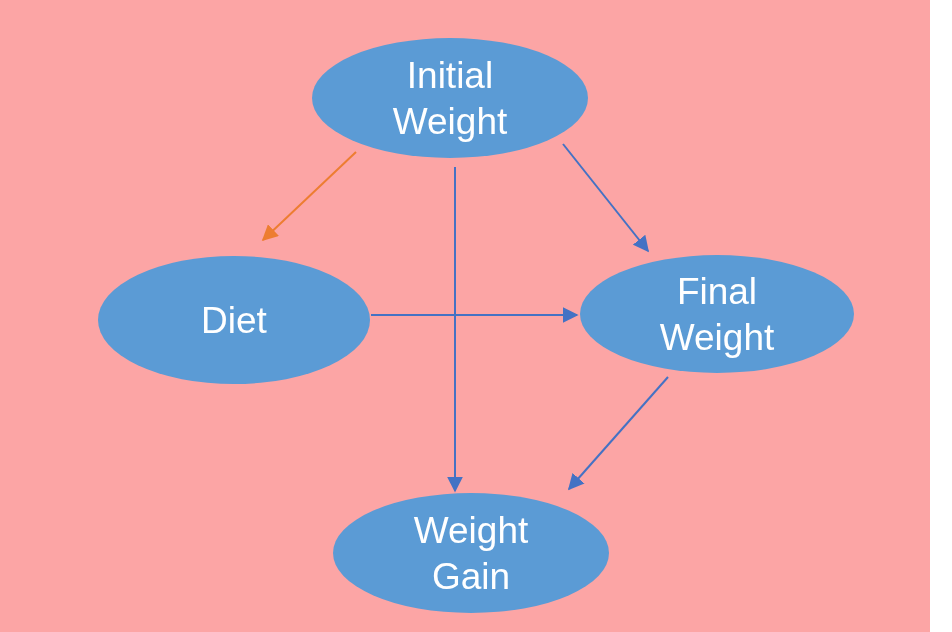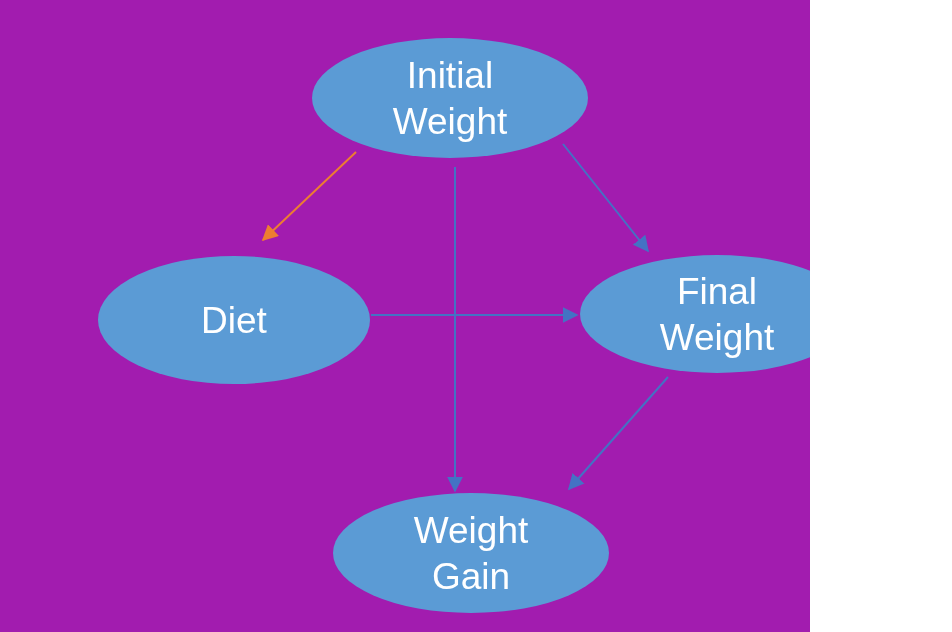--- a/index.html
+++ b/index.html
@@ -3,23 +3,23 @@
 <meta charset="utf-8">
 <style>
   html, body {
     margin: 0;
     padding: 0;
     background: #ffffff;
     font-family: "Liberation Sans", sans-serif;
   }
   .canvas {
     position: relative;
-    width: 810px;
+    width: 930px;
     height: 632px;
-    background: #a21caf;
+    background: #fca5a5;
     overflow: hidden;
   }
   svg {
     display: block;
   }
   .node-label {
     font-family: "Liberation Sans", sans-serif;
     font-size: 37px;
     fill: #ffffff;
     text-anchor: middle;

